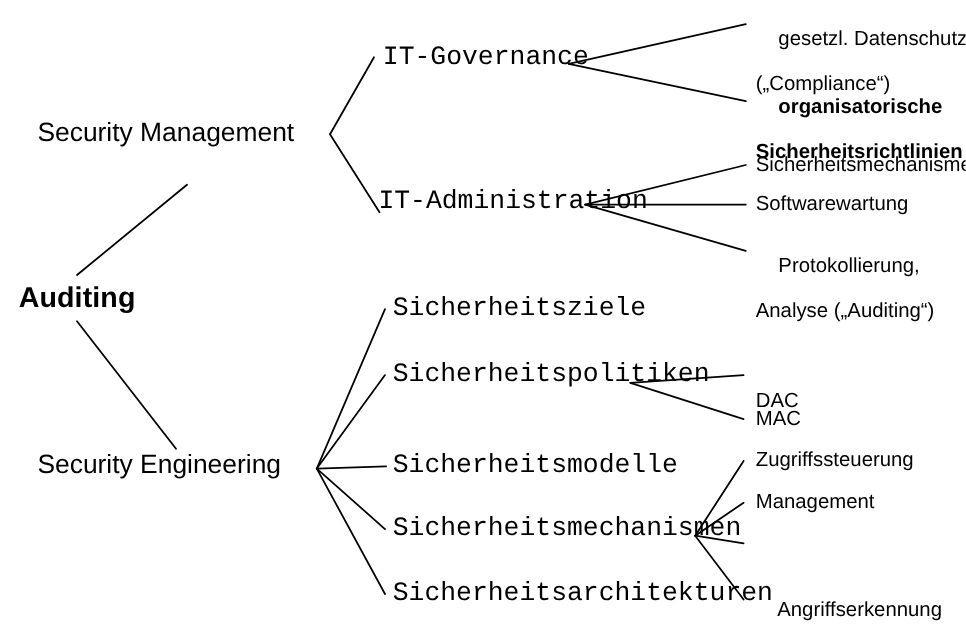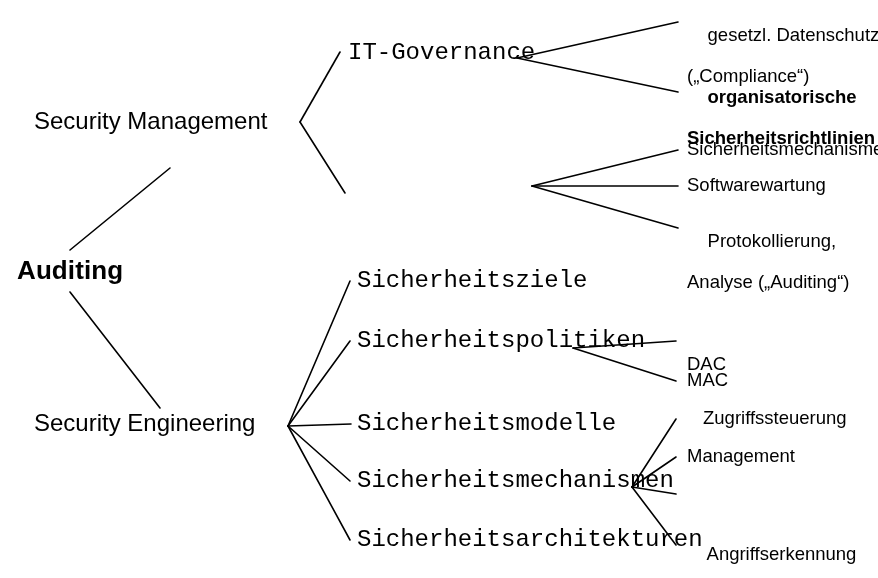--- a/index.html
+++ b/index.html
@@ -93,20 +93,21 @@
   </svg>
 
   <div class="node lvl-root" style="left:17px; top:256px;">Auditing</div>
 
   <div class="node lvl-1" style="left:34px; top:108px;">Security Management</div>
 
   <div class="node lvl-1" style="left:34px; top:410px;">Security Engineering</div>
 
   <div class="node lvl-2" style="left:348px; top:40px;">IT-Governance</div>
 
+  <div class="node lvl-2" style="left:344px; top:171px;">IT-Administration</div>
 
   <div class="node lvl-3" style="left:687px; top:4px;">
     <span>gesetzl. Datenschutz</span>
     <span class="line2">(„Compliance“)</span>
   </div>
 
   <div class="node lvl-3" style="left:687px; top:66px;font-weight:bold;">
     <span>organisatorische</span>
     <span class="line2">Sicherheitsrichtlinien</span>
   </div>
@@ -127,21 +128,21 @@
   <div class="node lvl-2" style="left:357px; top:411px;">Sicherheitsmodelle</div>
 
   <div class="node lvl-2" style="left:357px; top:468px;">Sicherheitsmechanismen</div>
 
   <div class="node lvl-2" style="left:357px; top:527px;">Sicherheitsarchitekturen</div>
 
   <div class="node lvl-3" style="left:687px; top:330px;margin-top:24px;">DAC</div>
 
   <div class="node lvl-3" style="left:687px; top:370px;">MAC</div>
 
-  <div class="node lvl-3" style="left:687px; top:408px;margin-left:16px;">Zugriffssteuerung</div>
+  <div class="node lvl-3" style="left:687px; top:408px;">Zugriffssteuerung</div>
 
   <div class="node lvl-3" style="left:687px; top:446px;">Management</div>
 
 
   <div class="node lvl-3" style="left:687px; top:523px;">
     <span>Angriffserkennung</span>
     
   </div>
 
 </div>

